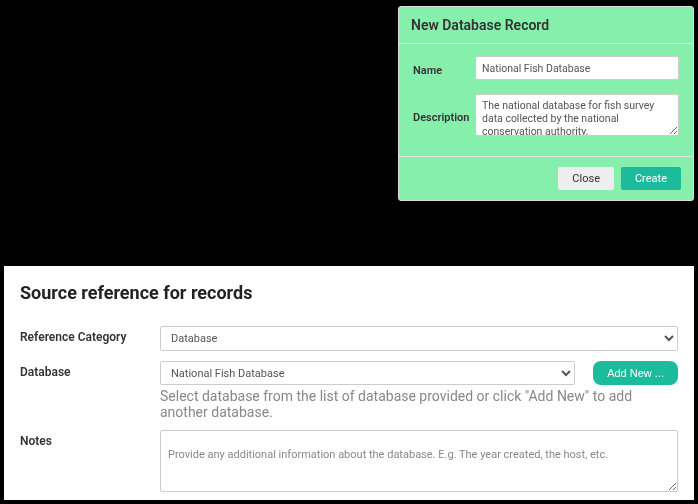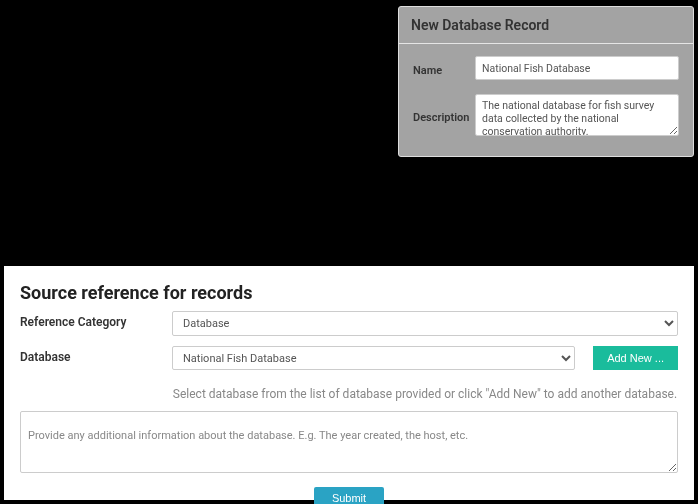--- a/index.html
+++ b/index.html
@@ -13,21 +13,21 @@
     position: relative;
     overflow: hidden;
   }
 
   
   .modal {
     position: absolute;
     top: 6px;
     right: 4px;
     width: 296px;
-    background: #a3a3a3;
+    background: #86efac;
     border: 1px solid #ddd;
     border-radius: 3px;
     box-shadow: 0 2px 8px rgba(0,0,0,0.15);
   }
   .modal-header {
     padding: 10px 12px;
     border-bottom: 1px solid #e5e5e5;
     font-weight: 600;
     font-size: 14px;
     color: #333;
@@ -99,27 +99,26 @@
     right: 4px;
     top: 266px;
     bottom: 4px;
     background: #fff;
     padding: 16px 16px 10px 16px;
   }
   .panel-title {
     font-size: 18px;
     font-weight: 700;
     color: #222;
-    margin-bottom: 8px;
+    margin-bottom: 23px;
   }
   .form-row {
     display: flex;
     align-items: flex-start;
     margin-bottom: 10px;
-    gap: 12px;
   }
   .form-label {
     width: 140px;
     font-size: 12px;
     font-weight: 600;
     color: #333;
     padding-top: 4px;
   }
   .form-control-wrap {
     flex: 1;
@@ -143,30 +142,29 @@
     background: #fff;
     height: 24px;
   }
   .btn-addnew {
     background: #1abc9c;
     color: #fff;
     padding: 0 14px;
     font-size: 11px;
     white-space: nowrap;
     border: none;
-    border-radius: 0;
+    border-radius: 8px;
     cursor: pointer;
     height: 24px;
     margin-left: 12px;
   }
   .helper {
-    font-size: 12px;
+    font-size: 14px;
     color: #888;
-    margin-top: 17px;
-    text-align: center;
+    margin-top: 3px;
   }
   .notes-textarea {
     width: 100%;
     border: 1px solid #ccc;
     border-radius: 2px;
     padding: 17px 7px;
     font-size: 11px;
     color: #555;
     font-family: inherit;
     min-height: 44px;
@@ -198,20 +196,24 @@
       <div class="modal-label">Name</div>
       <input class="modal-input" type="text" value="National Fish Database" style="">
     </div>
 
     <div class="modal-row">
       <div class="modal-label">Description</div>
       <textarea class="modal-textarea" style="">The national database for fish survey data collected by the national conservation authority.</textarea>
     </div>
 
 
+  </div>
+  <div class="modal-footer">
+    <button class="btn btn-close">Close</button>
+    <button class="btn btn-create">Create</button>
   </div>
 </div>
 
 <div class="panel">
   <div class="panel-title">Source reference for records</div>
 
   <div class="form-row">
     <div class="form-label">Reference Category</div>
     <div class="form-control-wrap">
       <select class="select">
@@ -227,20 +229,21 @@
         <select class="select">
           <option>National Fish Database</option>
         </select>
         <button class="btn-addnew">Add New ...</button>
       </div>
       <div class="helper">Select database from the list of database provided or click "Add New" to add another database.</div>
     </div>
   </div>
 
   <div class="form-row">
+    <div class="form-label">Notes</div>
     <div class="form-control-wrap">
       <textarea class="notes-textarea" placeholder="Provide any additional information about the database. E.g. The year created, the host, etc." style=""></textarea>
     </div>
   </div>
 
   <div class="submit-row">
     <button class="btn-submit">Submit</button>
   </div>
 </div>
 

